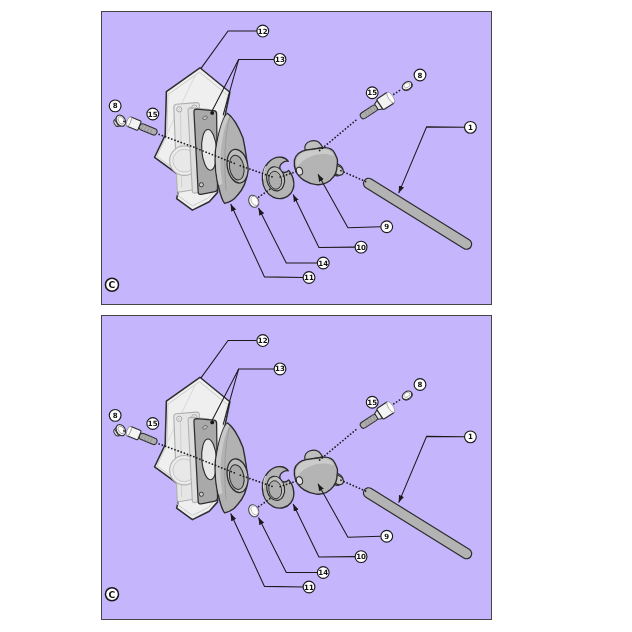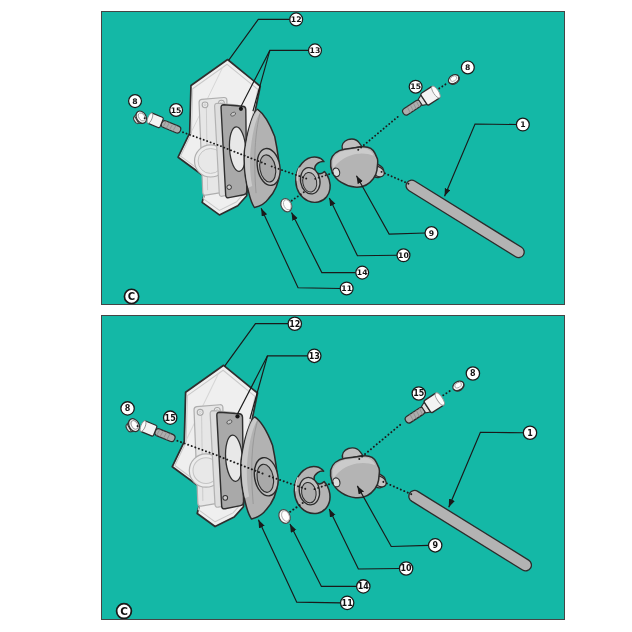--- a/index.html
+++ b/index.html
@@ -2,22 +2,22 @@
 <html><head>
 <meta charset="utf-8">
 <style>
   html,body{margin:0;padding:0;}
   body{
     width:632px;height:632px;background:#ffffff;position:relative;overflow:hidden;
     font-family:"DejaVu Sans","Liberation Sans",sans-serif;
   }
   .page{position:absolute;left:101px;top:11px;width:429px;}
   .panel{
-    box-sizing:border-box;width:464px;position:relative;
-    border:1.6px solid #454545;background:#14b8a6;
+    box-sizing:border-box;width:391px;position:relative;
+    border:1.6px solid #454545;background:#c4b5fd;
   }
   .panel.top{height:294px;margin-bottom:10px;}
   .panel.bottom{height:305px;}
   .panel svg{position:absolute;left:0;top:0;width:100%;height:100%;display:block;}
   .cnum{
     font-family:"DejaVu Sans","Liberation Sans",sans-serif;
     font-size:7.8px;font-weight:700;fill:#111;text-anchor:middle;
   }
   .cletter{
     font-family:"DejaVu Sans","Liberation Sans",sans-serif;

